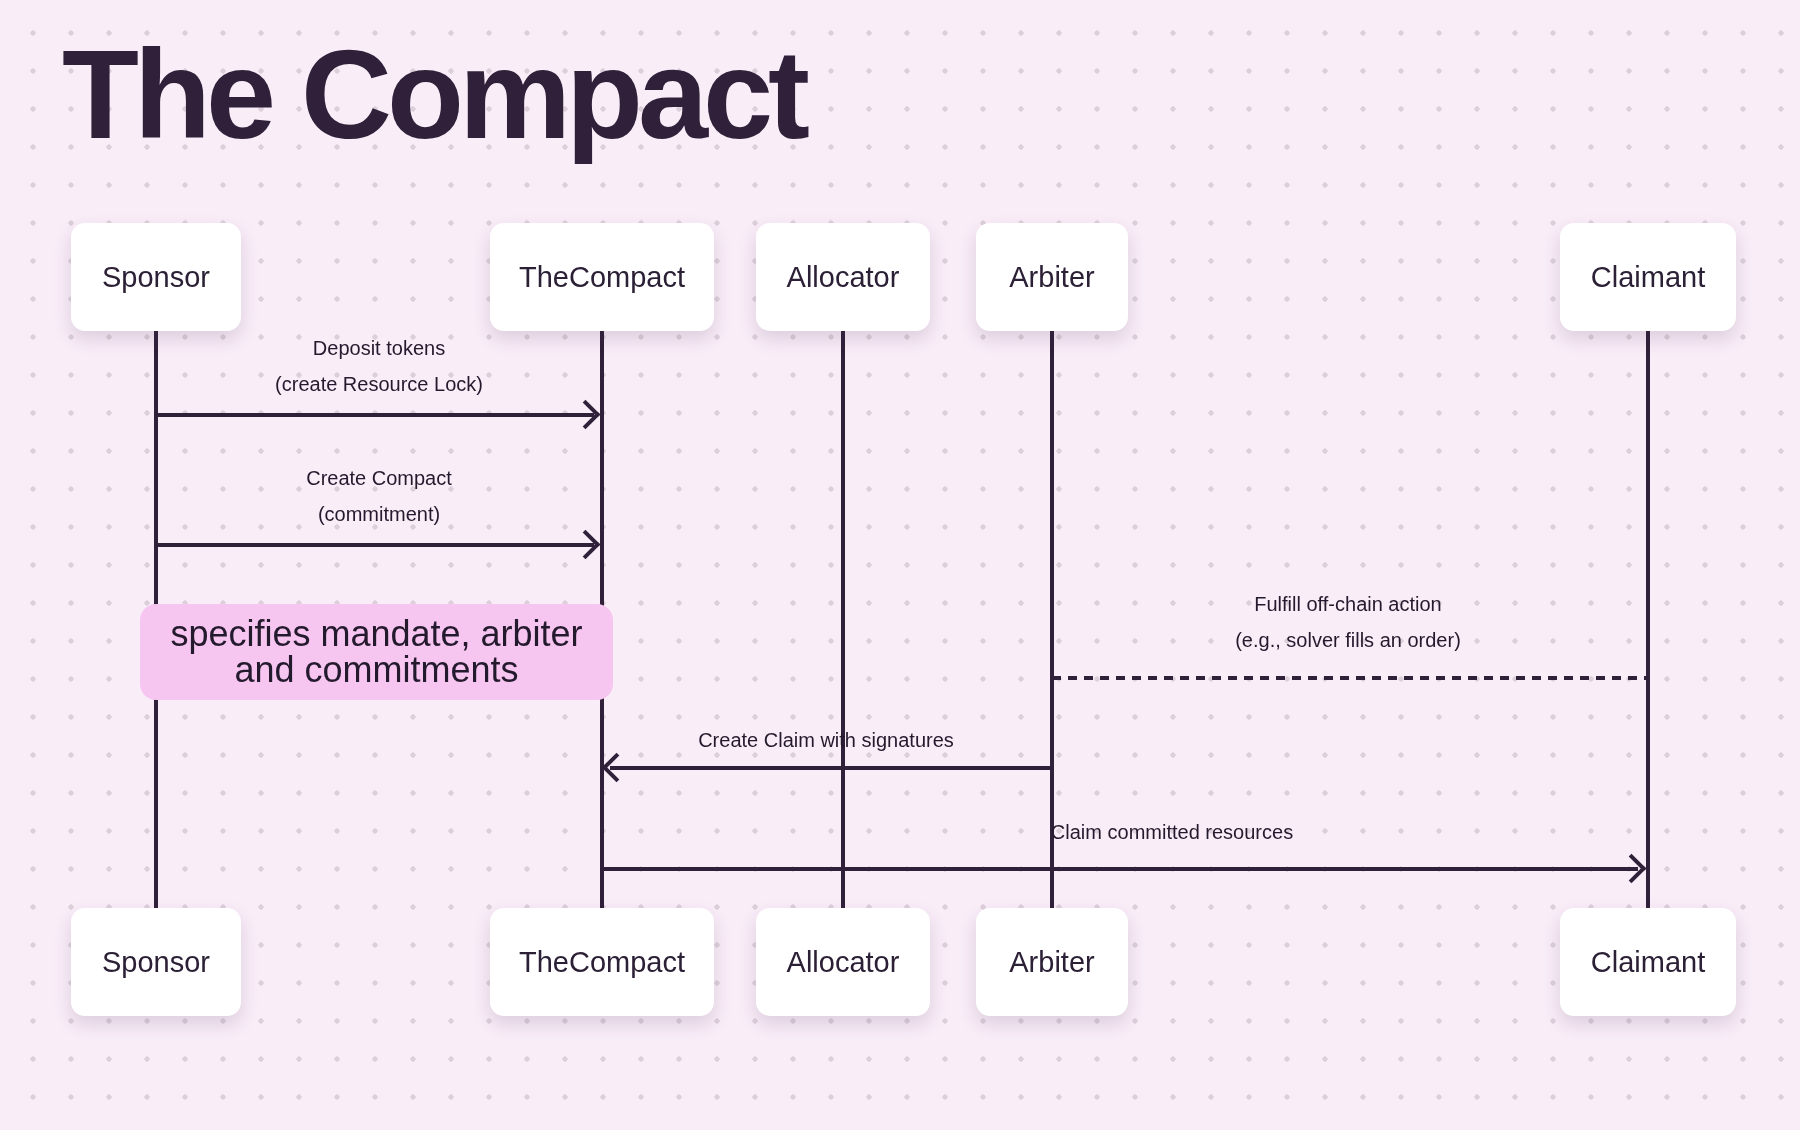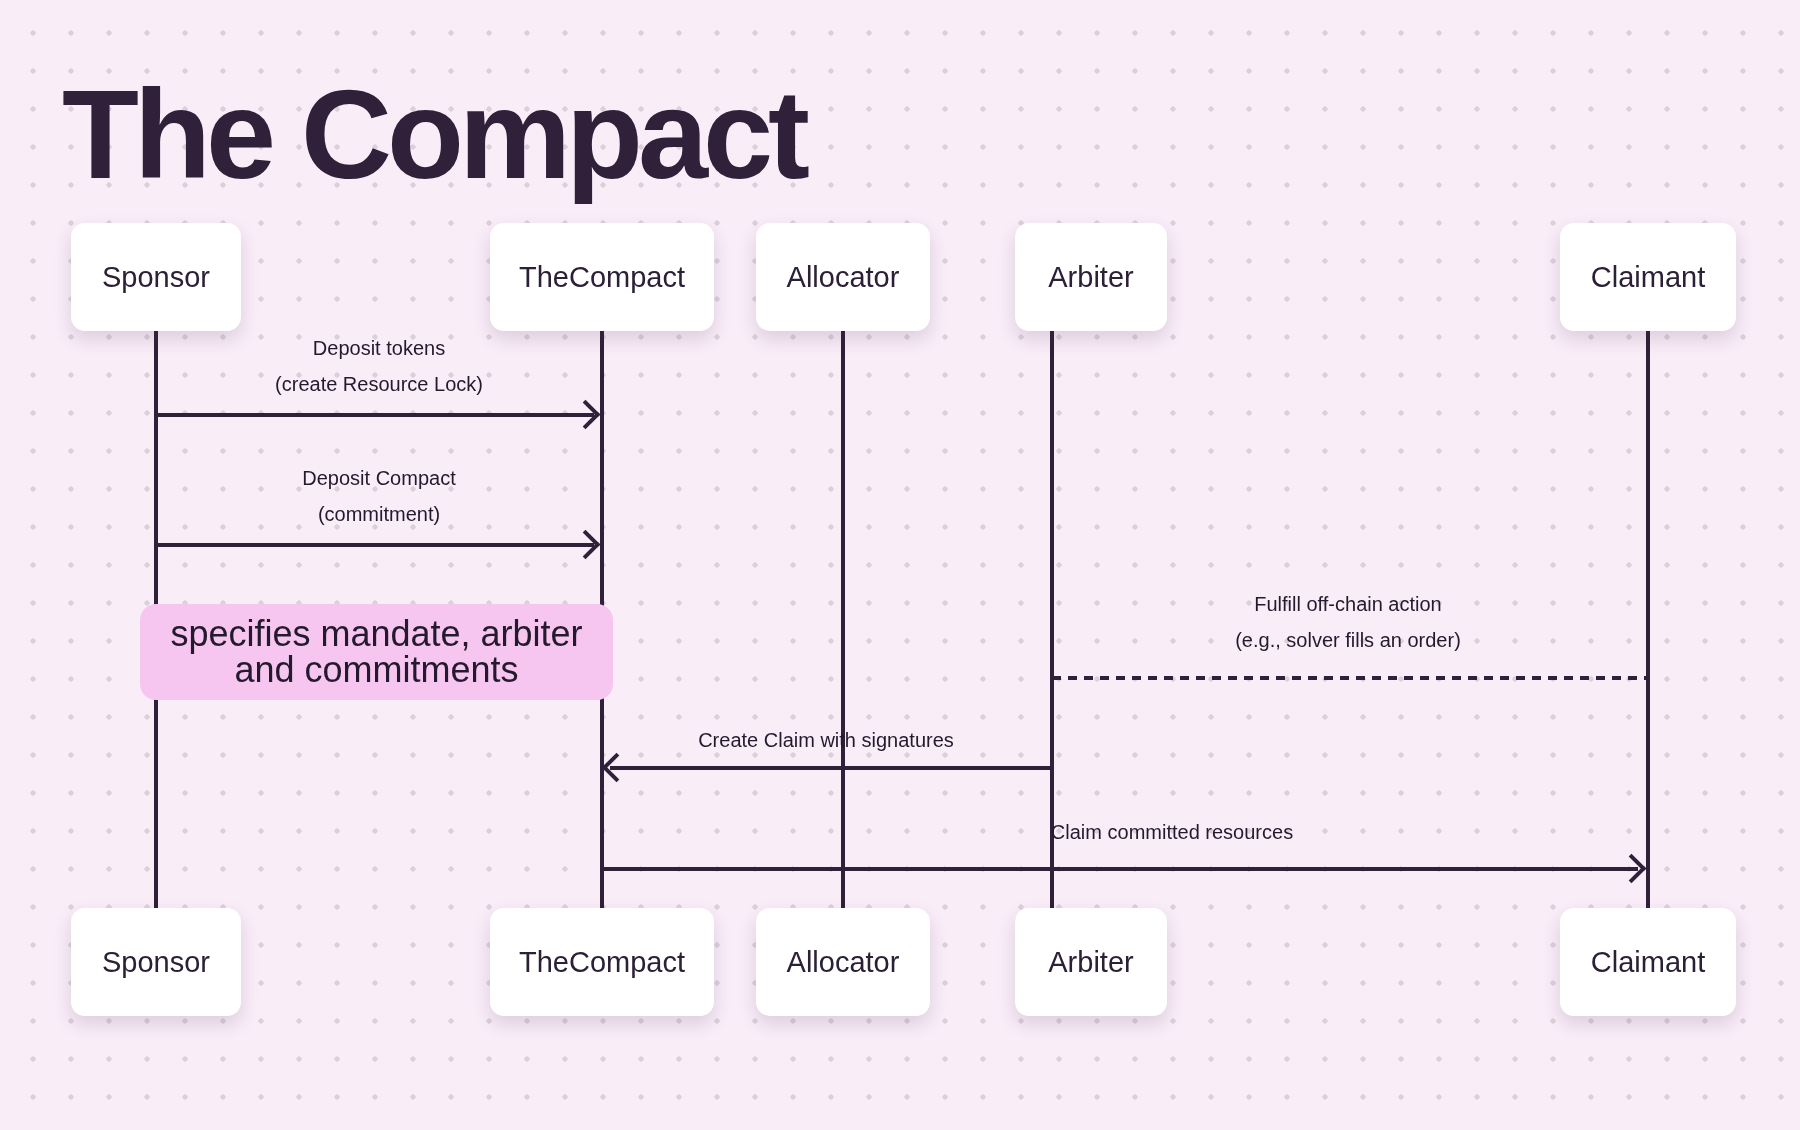--- a/index.html
+++ b/index.html
@@ -20,21 +20,21 @@
   .canvas{
     position:relative;width:1800px;height:1130px;
     background-color:var(--bg);
     background-image:radial-gradient(circle,var(--dot) 2.4px,rgba(0,0,0,0) 2.9px);
     background-size:38px 38px;
     background-position:14px 14px;
   }
   .title{
     position:absolute;left:62px;top:22px;
     font-size:126px;font-weight:800;letter-spacing:-5px;
-    color:var(--dark);white-space:nowrap;margin-top:40px;
+    color:var(--dark);white-space:nowrap;
   }
   .actor-box{
     position:absolute;height:108px;
     background:var(--box);border-radius:14px;
     box-shadow:0 8px 18px rgba(74,42,80,.16);
     display:flex;align-items:center;justify-content:center;
     font-size:29px;font-weight:500;color:#2c2036;
     z-index:3;
   }
   .row-top .actor-box{top:223px;}
@@ -72,21 +72,21 @@
     background:var(--note);border-radius:16px;
     display:flex;align-items:center;justify-content:center;
     font-size:36px;font-weight:500;color:var(--text);
     text-align:center;white-space:pre-line;line-height:36px;
     z-index:2;
   }
   
   .pos-sponsor{left:71px;width:170px;}
   .pos-thecompact{left:490px;width:224px;}
   .pos-allocator{left:756px;width:174px;}
-  .pos-arbiter{left:976px;width:152px;margin-left:39px;}
+  .pos-arbiter{left:976px;width:152px;}
   .pos-claimant{left:1560px;width:176px;}
 </style>
 </head>
 <body>
 
 <div class="canvas">
 
   <div class="title">The Compact</div>
 
   <div class="row-top">
@@ -111,21 +111,21 @@
   <div class="lifeline" style="left:600px;"></div>
   <div class="lifeline" style="left:841px;"></div>
   <div class="lifeline" style="left:1050px;"></div>
   <div class="lifeline" style="left:1646px;"></div>
 
   <div class="msg-label" style="left:379px;top:330px;">Deposit tokens
 (create Resource Lock)</div>
   <div class="msg-line" style="left:156px;top:413px;width:438px;"></div>
   <span class="chev right" style="left:575px;top:404px;"></span>
 
-  <div class="msg-label" style="left:379px;top:460px;">Deposit Compact
+  <div class="msg-label" style="left:379px;top:460px;">Create Compact
 (commitment)</div>
   <div class="msg-line" style="left:156px;top:543px;width:438px;"></div>
   <span class="chev right" style="left:575px;top:534px;"></span>
 
   <div class="note-box">specifies mandate, arbiter
 and commitments</div>
 
   <div class="msg-label" style="left:1348px;top:586px;">Fulfill off-chain action
 (e.g., solver fills an order)</div>
   <div class="msg-line dashed" style="left:1052px;top:676px;width:594px;"></div>

